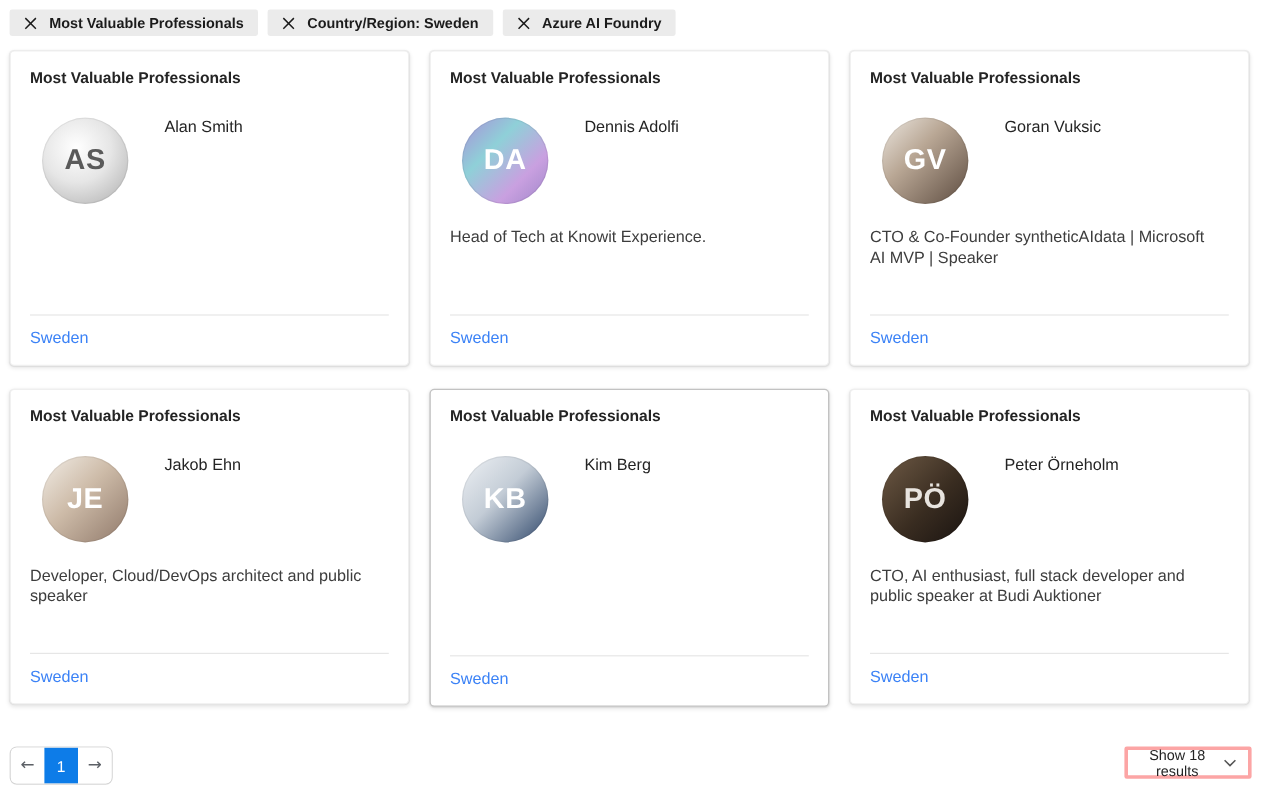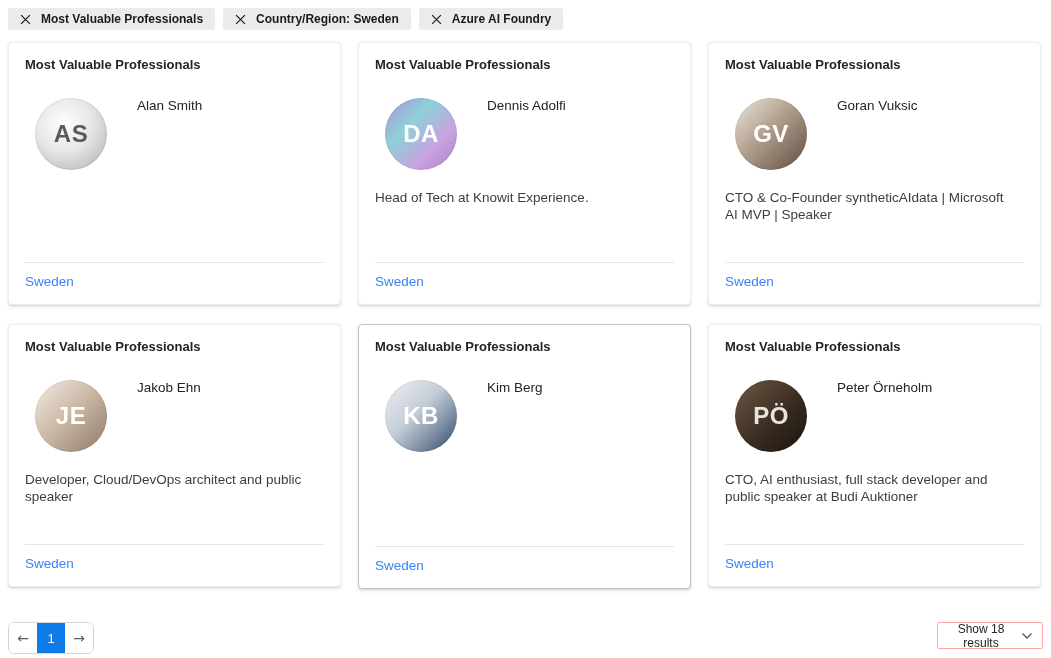--- a/index.html
+++ b/index.html
@@ -74,21 +74,21 @@
     font-family: "DejaVu Sans", sans-serif; font-size: 14px;
     cursor: pointer;
   }
   .pagination .current {
     background: #0d7ce8; color: #ffffff;
     font-family: "Liberation Sans", sans-serif; font-size: 13px; font-weight: 400;
   }
   .results-select {
     display: inline-flex; align-items: center; justify-content: space-between;
     width: 106px; height: 27px; padding: 0 9px;
-    background: #fff; border: 1px solid #fca5a5; border-radius: 2px;
+    background: #fff; border: 3px solid #fca5a5; border-radius: 2px;
     font-family: "Liberation Sans", sans-serif;
     font-size: 12px; color: #242424; cursor: pointer; gap: 6px;
   }
   .results-select svg { display: block; flex: 0 0 auto; }
 </style>
 </head>
 <body>
 
 <div class="chips">
   <button class="chip">

